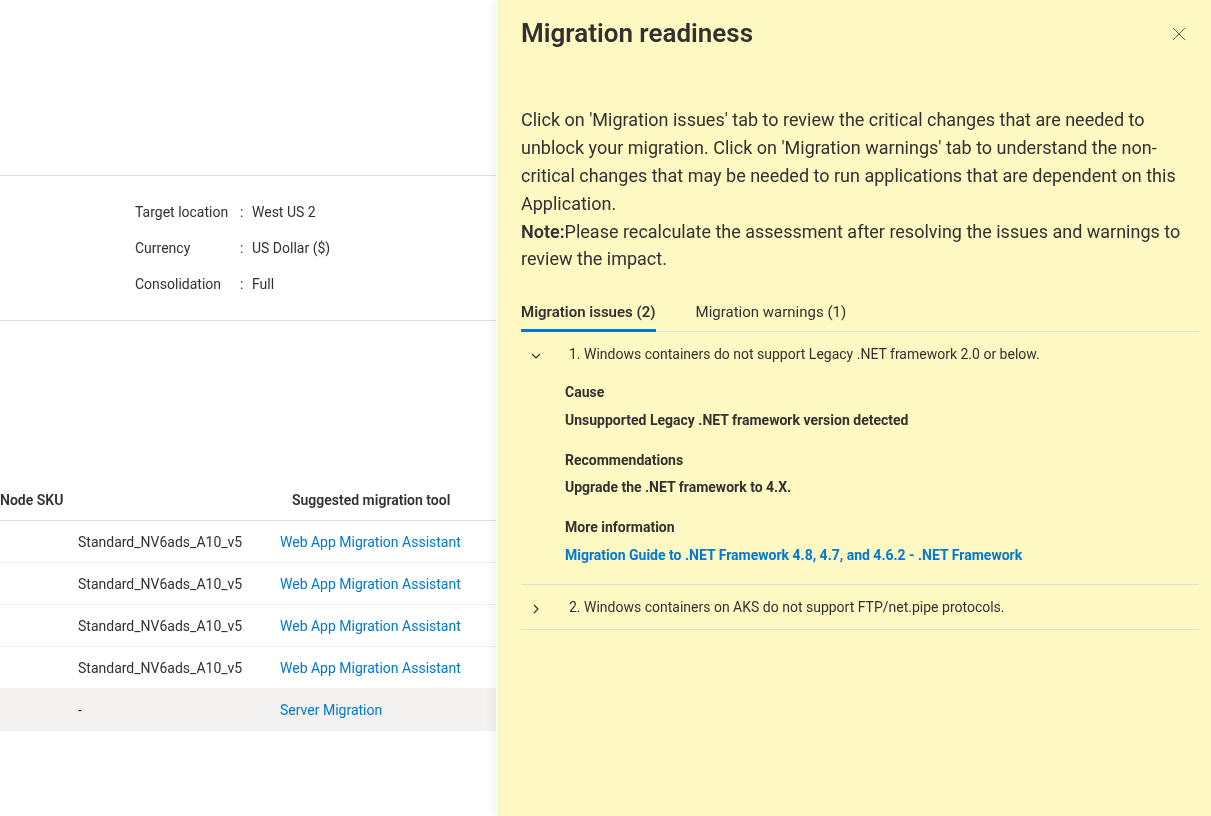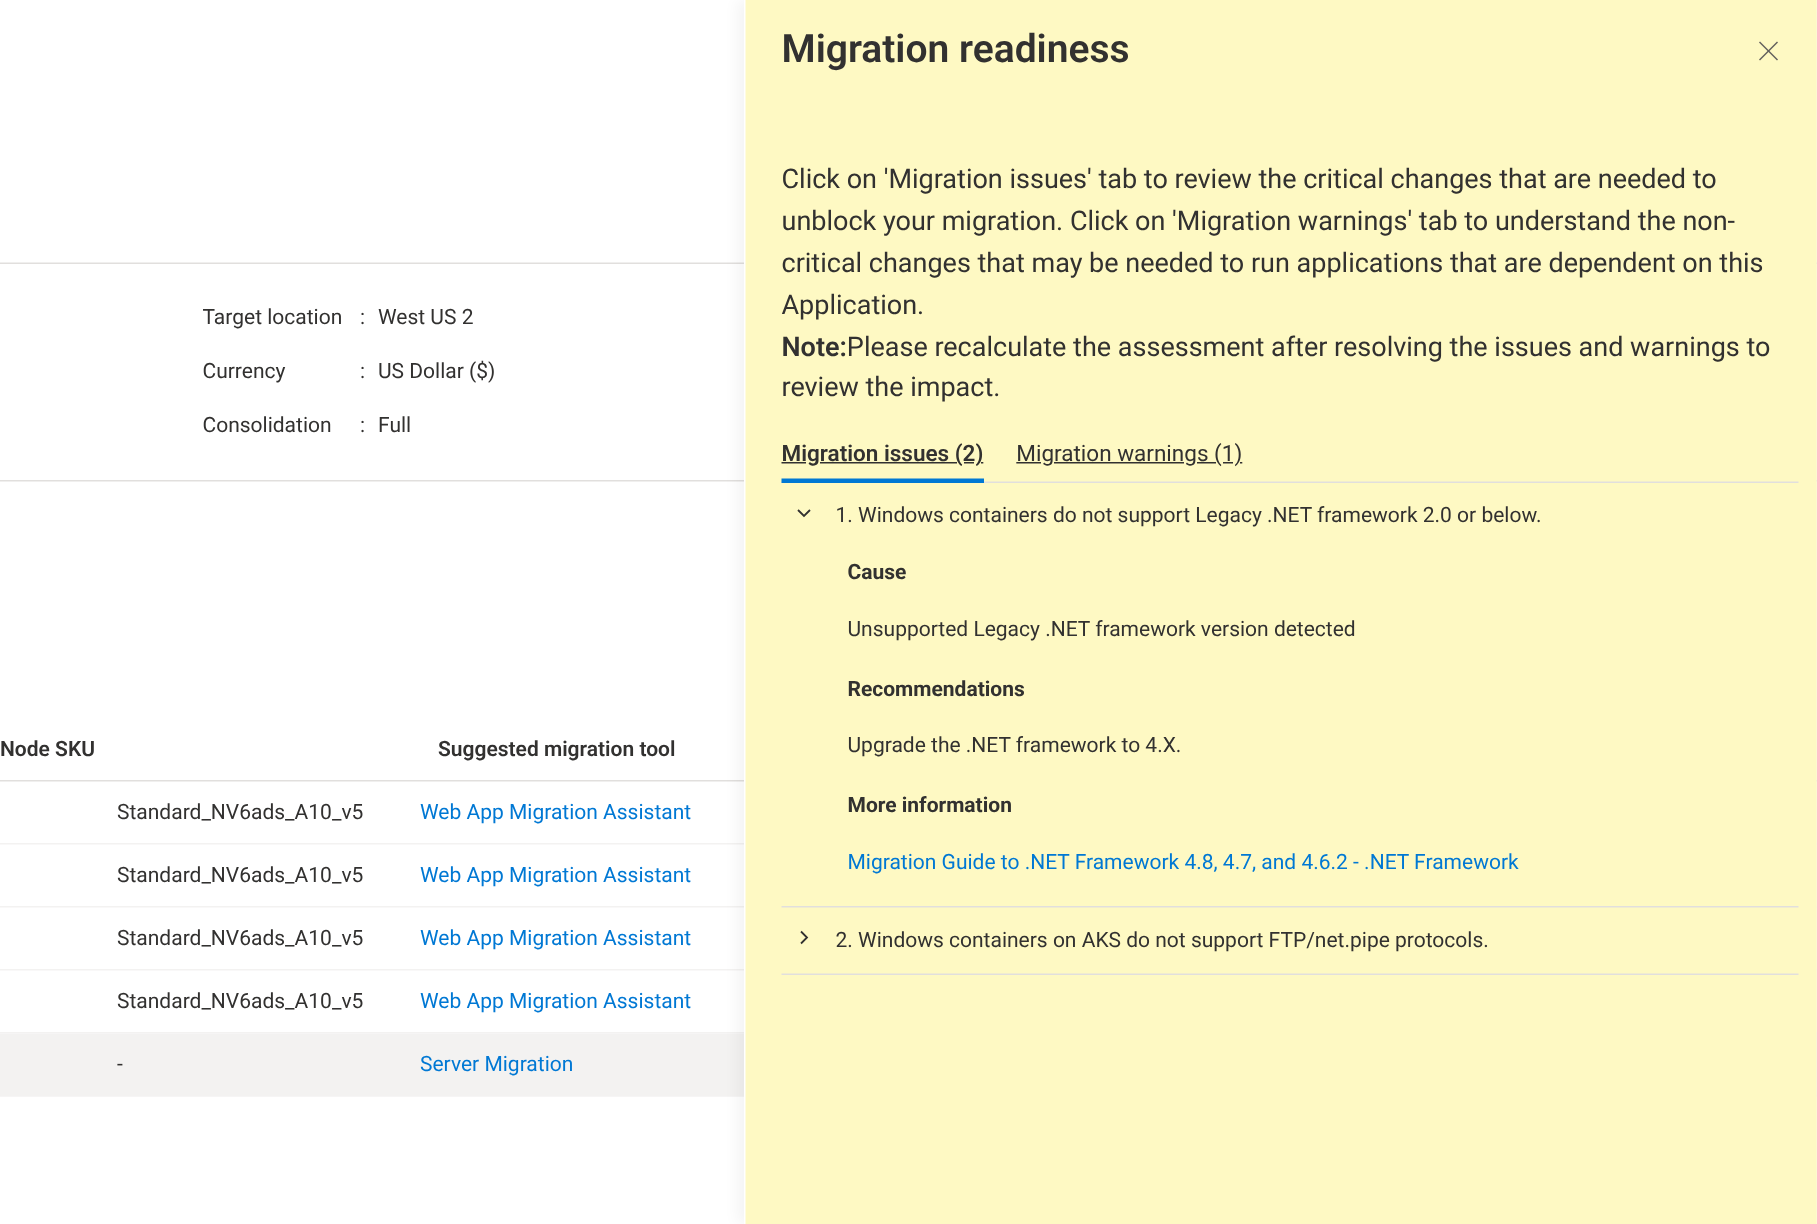--- a/index.html
+++ b/index.html
@@ -103,27 +103,26 @@
   }
   .panel-desc {
     margin-top: 54px;
     padding-right: 28px;
     line-height: 1.55;
     font-size: 18px;
   }
   .panel-desc b { font-weight: 600; }
 
   .tabs {
-    margin-top: 12px;
-    display: flex;
-    gap: 22px;
+    margin-top: 22px;
+    display: flex;
+    gap: 40px;
     border-bottom: 1px solid #e1dfdd;
     padding-right: 12px;
     width: 678px;
-    text-decoration: underline;
   }
   .tab {
     padding: 8px 0 10px 0;
     cursor: pointer;
     font-size: 15px;
     color: #323130;
     position: relative;
   }
   .tab.active {
     font-weight: 600;
@@ -137,42 +136,42 @@
   }
 
   .issue-list {
     width: 678px;
   }
   .issue {
     border-bottom: 1px solid #e1dfdd;
   }
   .issue-head {
     display: flex;
-    align-items: flex-start;
-    gap: 14px;
+    align-items: flex-end;
+    gap: 26px;
     padding: 14px 2px 14px 8px;
     cursor: pointer;
   }
   .chev {
     width: 14px;
     display: inline-flex;
     justify-content: center;
     color: #323130;
   }
   .chev svg { width: 12px; height: 12px; }
   .issue-title { flex: 1; }
   .issue-body {
     padding: 0 10px 18px 44px;
     line-height: 1.55;
   }
   .sect-label {
     font-weight: 700;
     margin-top: 6px;
   }
-  .sect-text { margin-top: 16px; }
+  .sect-text { margin-top: 6px; font-weight: bold; }
   .link { color: #0078d4; cursor: pointer; }
 </style>
 </head>
 <body>
 
 <div class="bg-layer">
   <div class="bg-top-spacer"></div>
 
   <div class="kv-block">
     <div class="kv-row">

